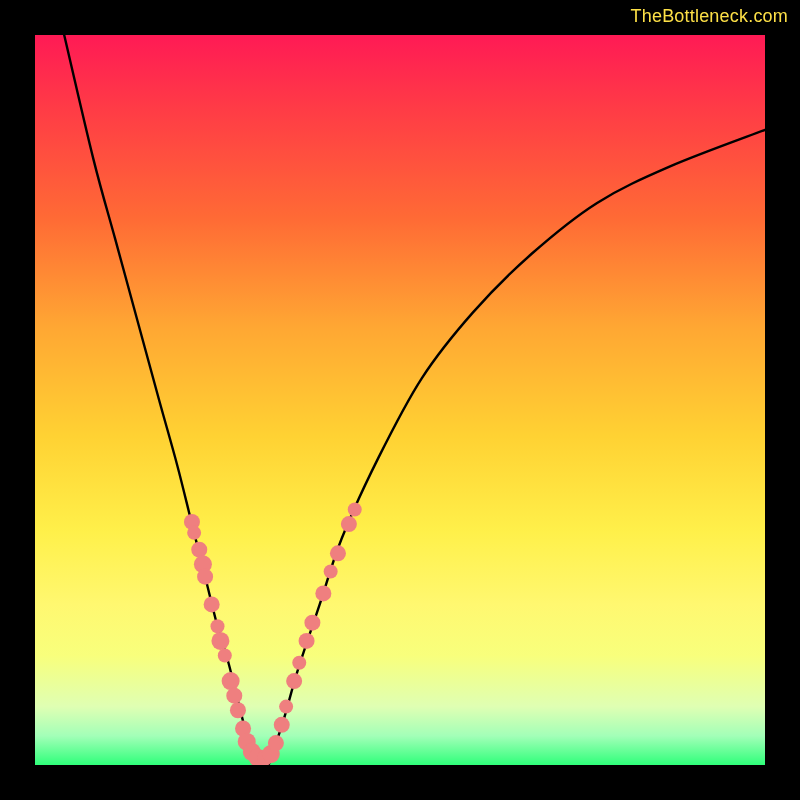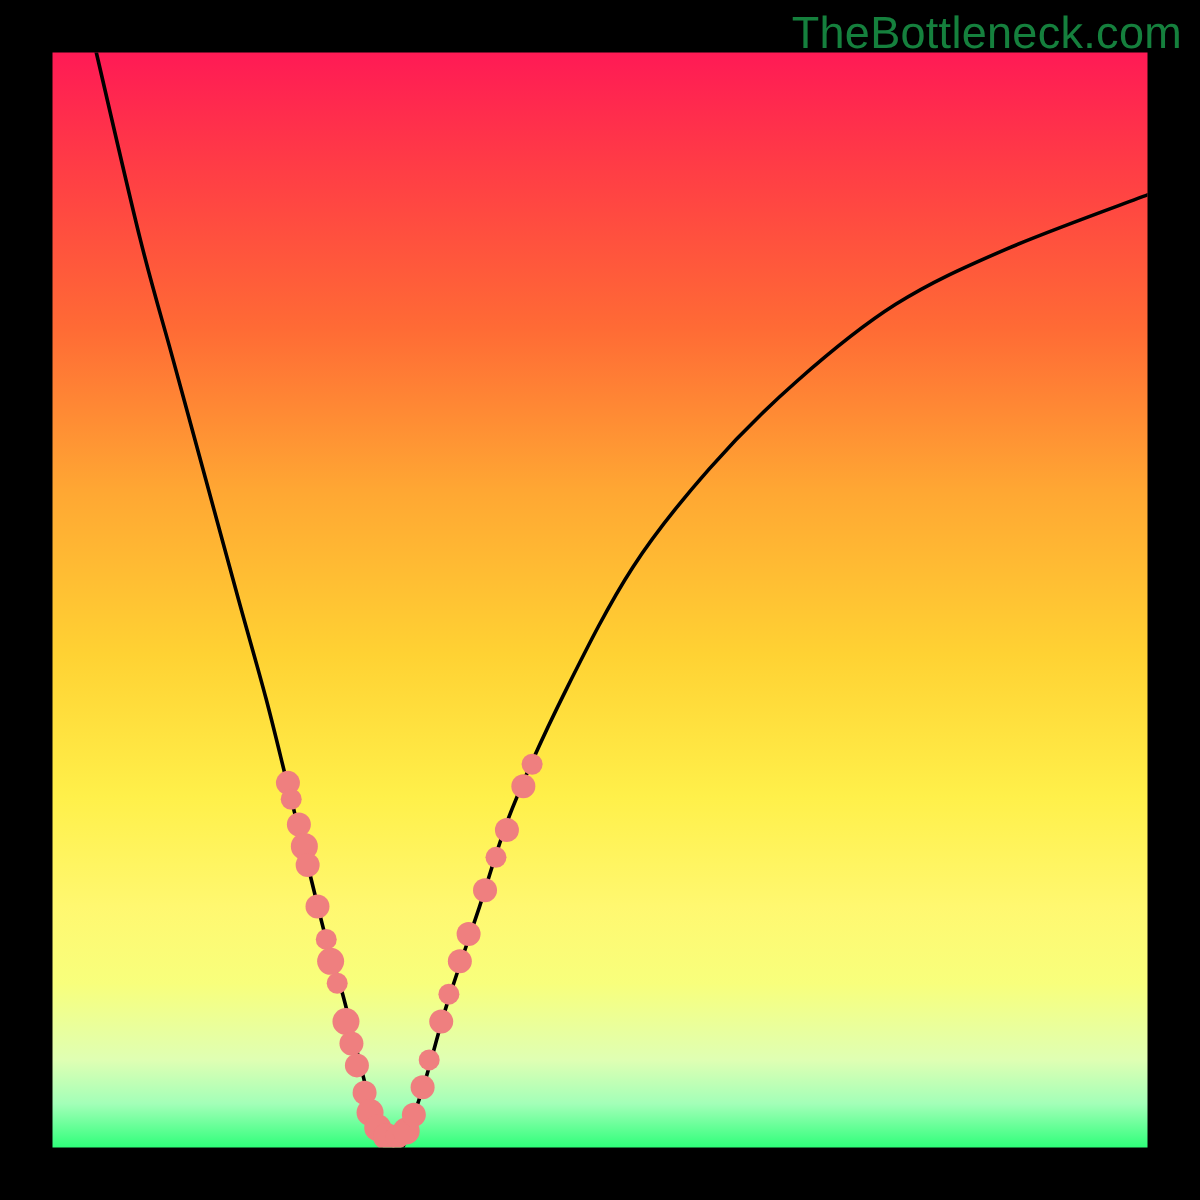--- a/index.html
+++ b/index.html
@@ -33,22 +33,22 @@
       #fff870 78%,
       #f8ff7c 85%,
       #dfffb3 92%,
       #a3ffb8 96%,
       #2fff7a 100%);
   }
   .watermark {
     position: absolute;
     top: 6px;
     right: 12px;
-    color: #15803d;
-    font-size: 30px;
+    color: #fde047;
+    font-size: 18px;
     font-weight: 500;
     letter-spacing: 0.2px;
     user-select: none;
   }
   svg.curves {
     position: absolute;
     left: 0;
     top: 0;
     width: 730px;
     height: 730px;

